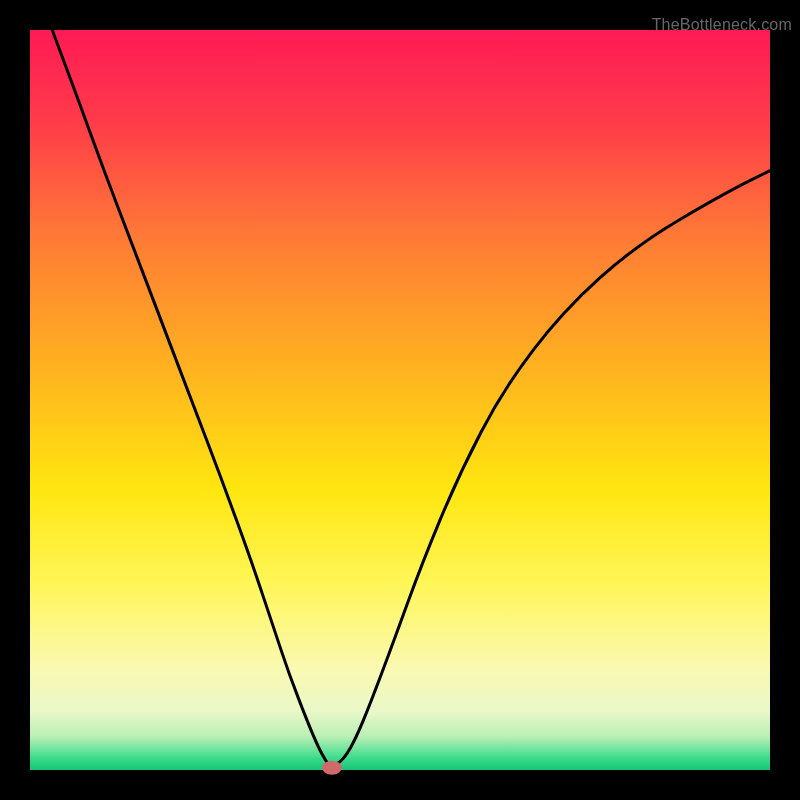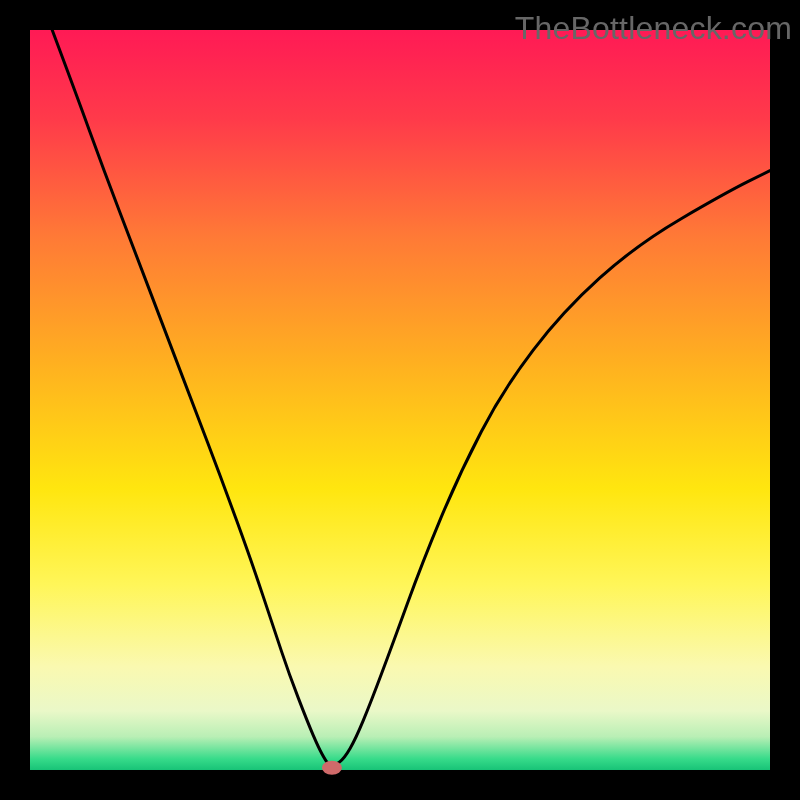--- a/index.html
+++ b/index.html
@@ -10,24 +10,24 @@
     background: #000;
     position: relative;
     font-family: Arial, Helvetica, sans-serif;
   }
   .chart-wrapper {
     position: absolute;
     inset: 0;
   }
   .watermark {
     position: absolute;
-    top: 10px;
+    top: 16px;
     right: 8px;
     color: #676767;
-    font-size: 32px;
+    font-size: 16px;
     font-weight: 500;
     z-index: 10;
     letter-spacing: 0.2px;
   }
   svg { display: block; }
 </style>
 </head>
 <body>
 
 <div class="chart-wrapper">

